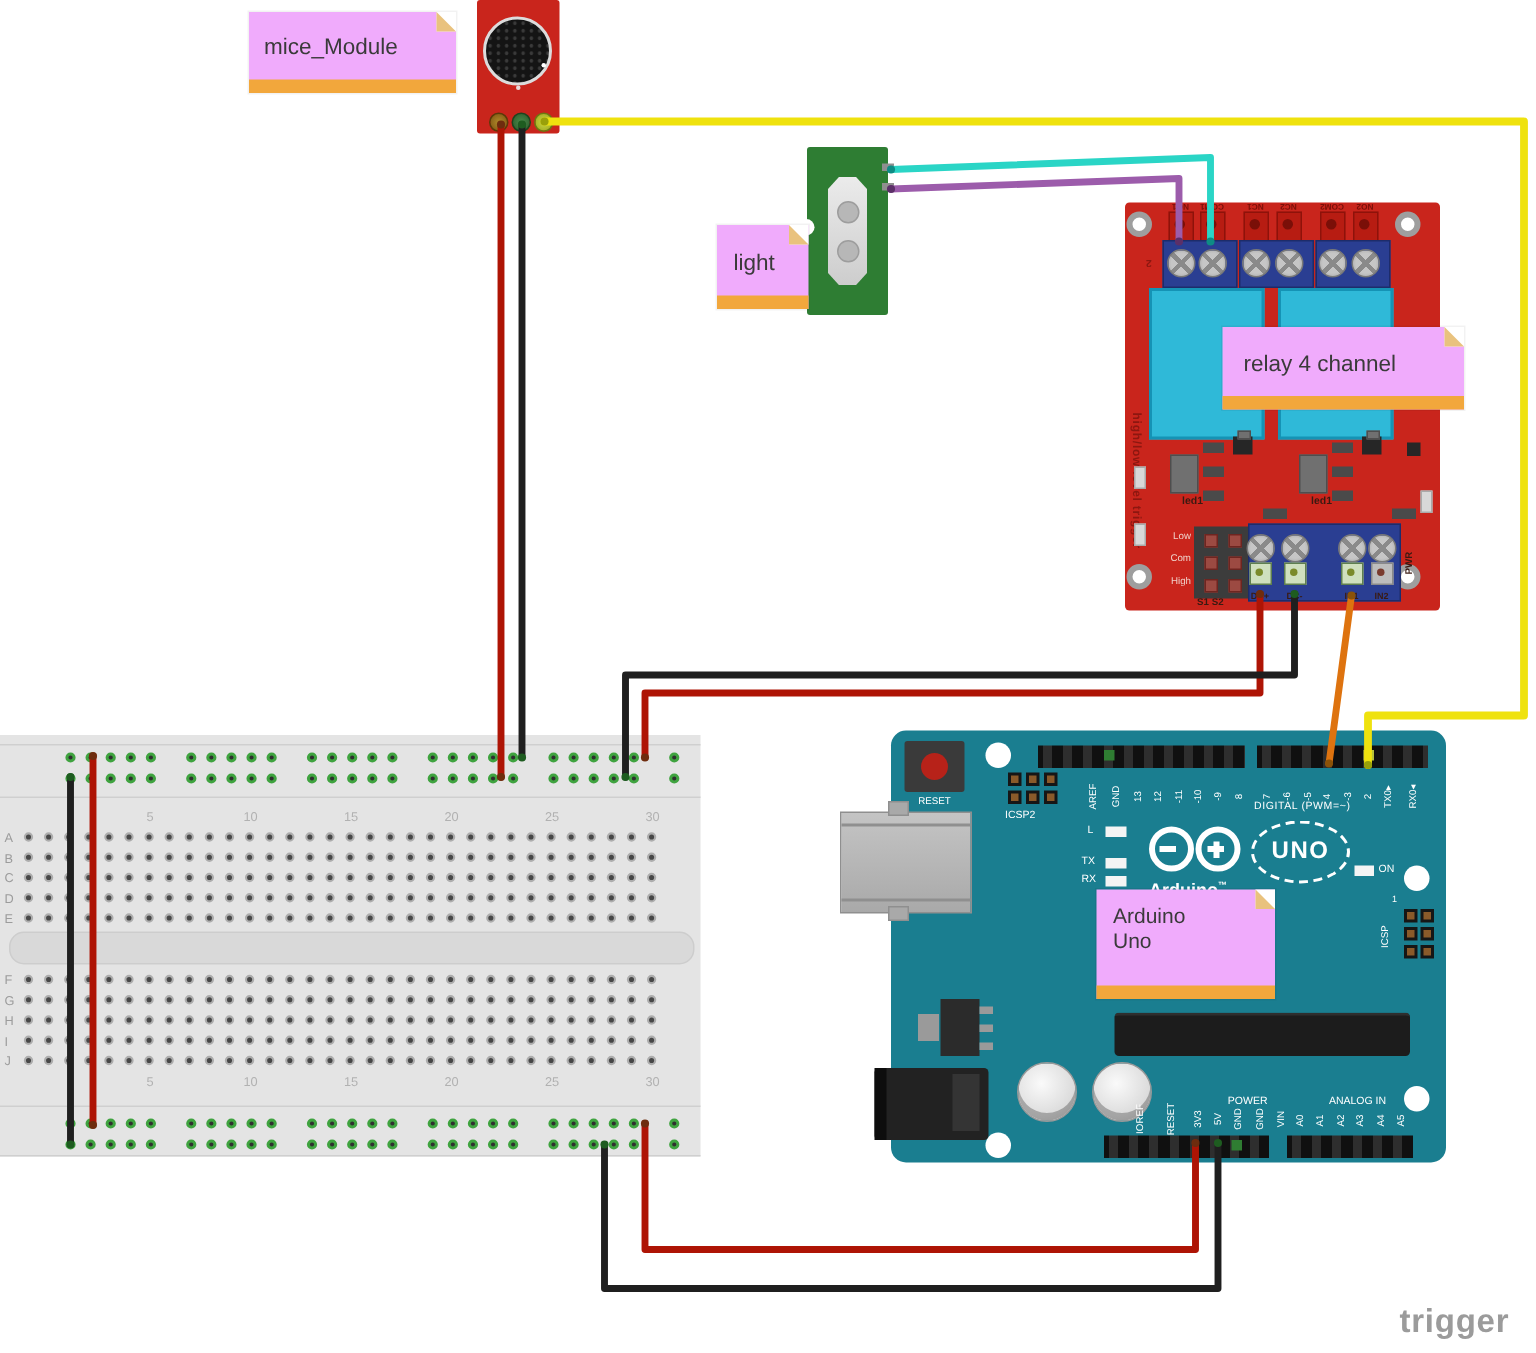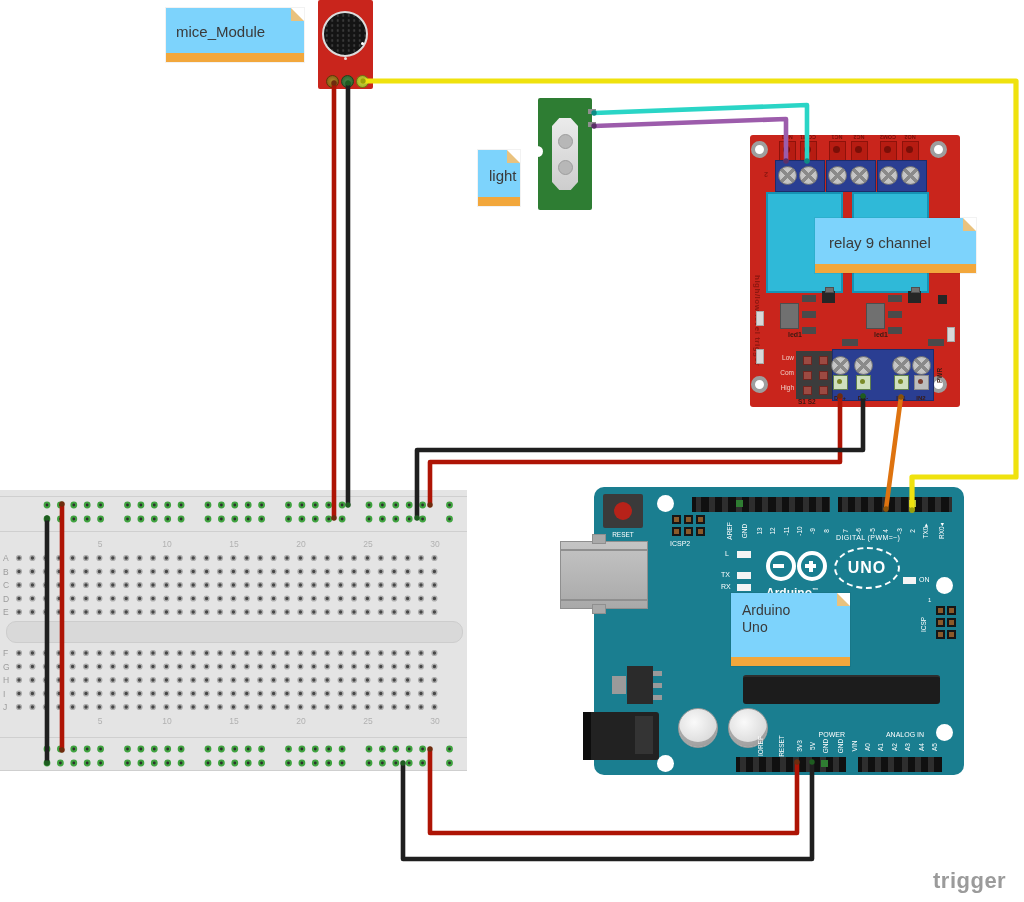--- a/index.html
+++ b/index.html
@@ -84,21 +84,21 @@
        box-shadow:inset 0 -5px 0 rgba(60,60,60,.35);}
   .jack{position:absolute;left:-11px;top:225px;width:76px;height:48px;background:#222;border-radius:3px;}
   .jack::before{content:"";position:absolute;left:0;top:0;width:8px;height:48px;background:#0d0d0d;}
   .jack::after{content:"";position:absolute;right:6px;top:4px;width:18px;height:38px;background:#343434;}
   .reg{position:absolute;left:33px;top:179px;width:26px;height:38px;background:#2b2b2b;}
   .regleg{position:absolute;width:9px;height:5px;background:#9a9a9a;}
   .regpad{position:absolute;left:18px;top:189px;width:14px;height:18px;background:#9a9a9a;}
   .spin{position:absolute;width:7px;height:7px;}
 
   
-  .note{position:absolute;background:#7dd3fc;box-shadow:0 0 0 1px rgba(0,0,0,0.05);z-index:8;color:#3a3a3a;}
+  .note{position:absolute;background:#f0abfc;box-shadow:0 0 0 1px rgba(0,0,0,0.05);z-index:8;color:#3a3a3a;}
   .note .fold{position:absolute;top:0;right:0;width:0;height:0;border-top:13px solid #fff;border-left:13px solid #E9C27E;}
   .note .strip{position:absolute;left:0;right:0;bottom:0;height:9px;background:#F2A73C;}
   .notetext{position:absolute;white-space:pre-line;}
 
   
   #overlay{position:absolute;left:0;top:0;width:1024px;height:902px;z-index:5;pointer-events:none;}
   .dm{fill:#474747;stroke:#adadad;stroke-width:1.4;}
   .dr{fill:#2f2f2f;stroke:#3FA33F;stroke-width:2;}
   .watermark{position:absolute;left:933px;top:868px;font-size:22px;font-weight:bold;color:#9b9b9b;z-index:3;letter-spacing:0.5px;}
   .sidetext{position:absolute;left:14px;top:28px;transform:rotate(90deg);transform-origin:left top;
@@ -811,28 +811,28 @@
       <polyline points="403,763 403,859 812,859 812,762" fill="none" stroke="#1F1F1F" stroke-width="4.6" stroke-linecap="round" stroke-linejoin="round"></polyline>
       <circle cx="403" cy="763" r="2.7" fill="#1E5C20"></circle>
       <circle cx="812" cy="762" r="2.7" fill="#1E5C20"></circle>
     </svg>
 
   <div class="note" style="left:166px;top:8px;width:138px;height:54px">
     <div class="fold"></div>
     <div class="notetext" style="left:10px;top:15px;font-size:15px">mice_Module</div>
     <div class="strip"></div>
   </div>
-  <div class="note" style="left:478px;top:150px;width:42px;height:56px">
+  <div class="note" style="left:478px;top:150px;width:61px;height:56px">
     <div class="fold"></div>
     <div class="notetext" style="left:11px;top:17px;font-size:15px">light</div>
     <div class="strip"></div>
   </div>
   <div class="note" style="left:815px;top:218px;width:161px;height:55px">
     <div class="fold"></div>
-    <div class="notetext" style="left:14px;top:16px;font-size:15px">relay 9 channel</div>
+    <div class="notetext" style="left:14px;top:16px;font-size:15px">relay 4 channel</div>
     <div class="strip"></div>
   </div>
   <div class="note" style="left:731px;top:593px;width:119px;height:73px">
     <div class="fold"></div>
     <div class="notetext" style="left:11px;top:9px;font-size:14px;line-height:17px"><span>Arduino</span><br><span>Uno</span></div>
     <div class="strip"></div>
   </div>
 
   <div class="watermark">trigger</div>
 </div>

